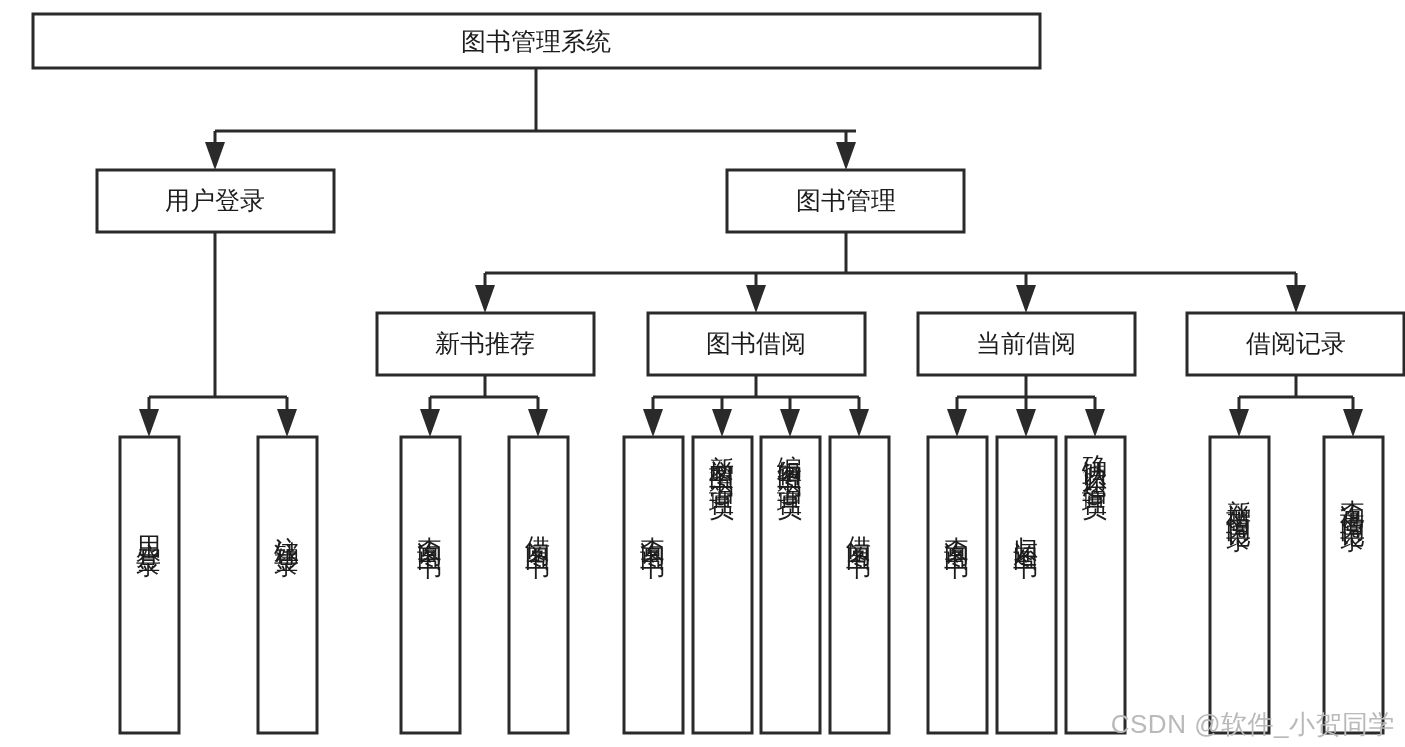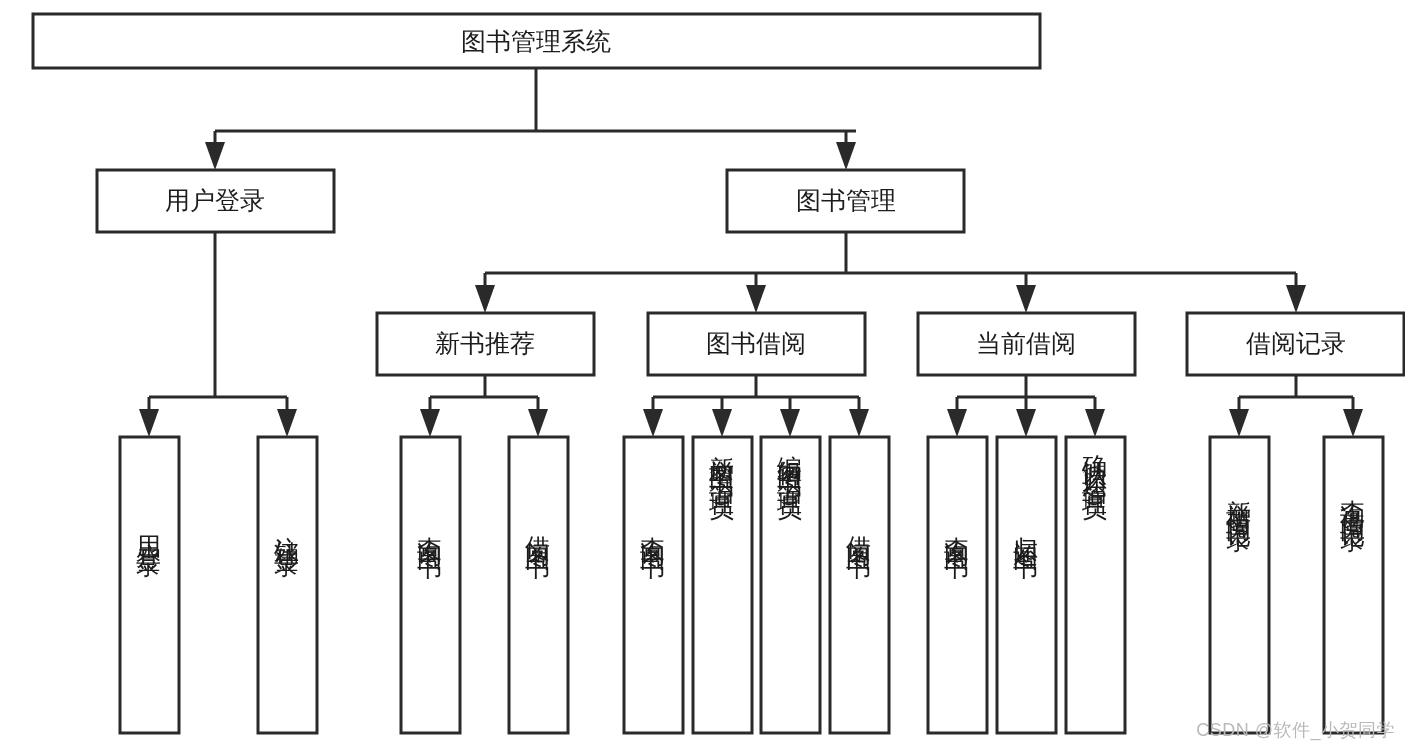--- a/index.html
+++ b/index.html
@@ -56,21 +56,21 @@
     font-family: "Liberation Sans", "DejaVu Sans", sans-serif;
     font-size: 25px;
     fill: #1c1c1c;
     text-anchor: middle;
   }
   .watermark {
     position: absolute;
     right: 10px;
     bottom: 5px;
     font-family: "Liberation Sans", "DejaVu Sans", sans-serif;
-    font-size: 18px;
+    font-size: 26px;
     color: #b9b9b9;
     letter-spacing: 0.5px;
     white-space: nowrap;
     pointer-events: none;
   }
 </style>
 </head>
 <body>
 
 <div id="diagram-root">

